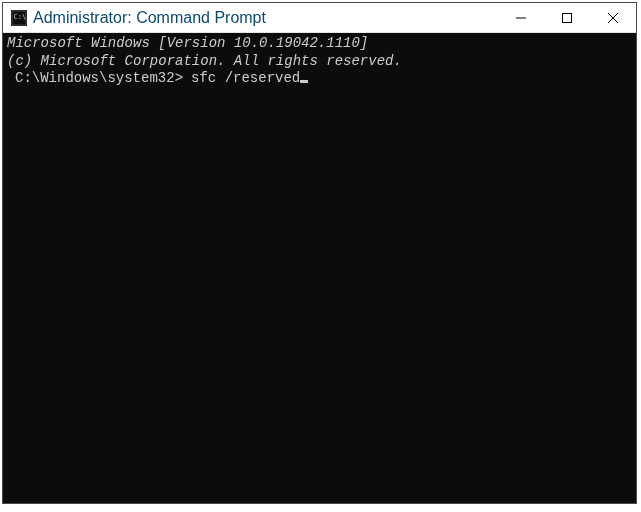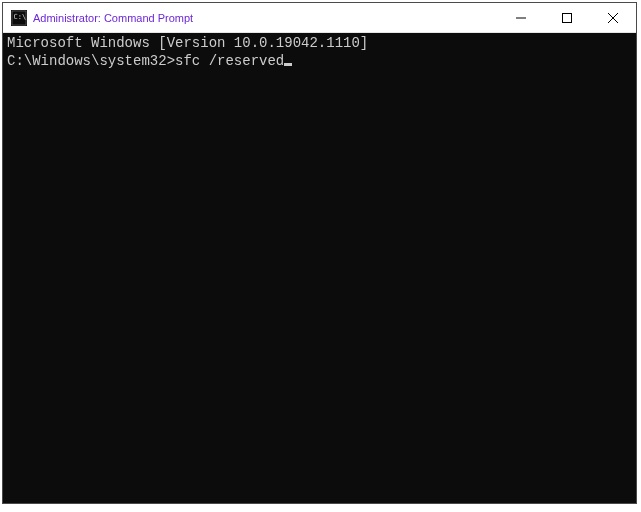--- a/index.html
+++ b/index.html
@@ -34,22 +34,22 @@
     .titlebar-icon {
       width: 16px;
       height: 16px;
       margin-left: 8px;
       margin-right: 6px;
       display: flex;
       align-items: center;
       justify-content: center;
     }
     .titlebar-title {
-      font-size: 11px;
-      color: #6d28d9;
+      font-size: 16px;
+      color: #0c4a6e;
       flex: 1;
       white-space: nowrap;
     }
     .window-controls {
       display: flex;
       height: 100%;
     }
     .win-btn {
       width: 46px;
       height: 30px;
@@ -66,24 +66,26 @@
       color: #cccccc;
       font-family: Consolas, "Courier New", monospace;
       font-size: 14px;
       line-height: 1.25;
       padding: 2px 4px;
       overflow: hidden;
       position: relative;
     }
     .term-line {
       white-space: pre;
+      font-style: italic;
     }
     .prompt-line {
       white-space: pre;
       display: inline;
+      margin-left: 8px;
     }
     .cursor {
       display: inline-block;
       width: 8px;
       height: 3px;
       background: #cccccc;
       vertical-align: baseline;
       margin-bottom: -1px;
       margin-left: 0px;
       animation: blink 1s step-end infinite;
@@ -119,16 +121,17 @@
       <button class="win-btn close">
         <svg width="10" height="10" viewBox="0 0 10 10">
           <line x1="0" y1="0" x2="10" y2="10" stroke="#000" stroke-width="1"></line>
           <line x1="10" y1="0" x2="0" y2="10" stroke="#000" stroke-width="1"></line>
         </svg>
       </button>
     </div>
   </div>
   <div class="terminal">
     <div class="term-line">Microsoft Windows [Version 10.0.19042.1110]</div>
+    <div class="term-line">(c) Microsoft Corporation. All rights reserved.</div>
     <div class="term-line"></div>
     <div><span class="prompt-line">C:\Windows\system32&gt;</span><span class="prompt-line">sfc /reserved</span><span class="cursor"></span></div>
   </div>
 </div>
 
 </body></html>

